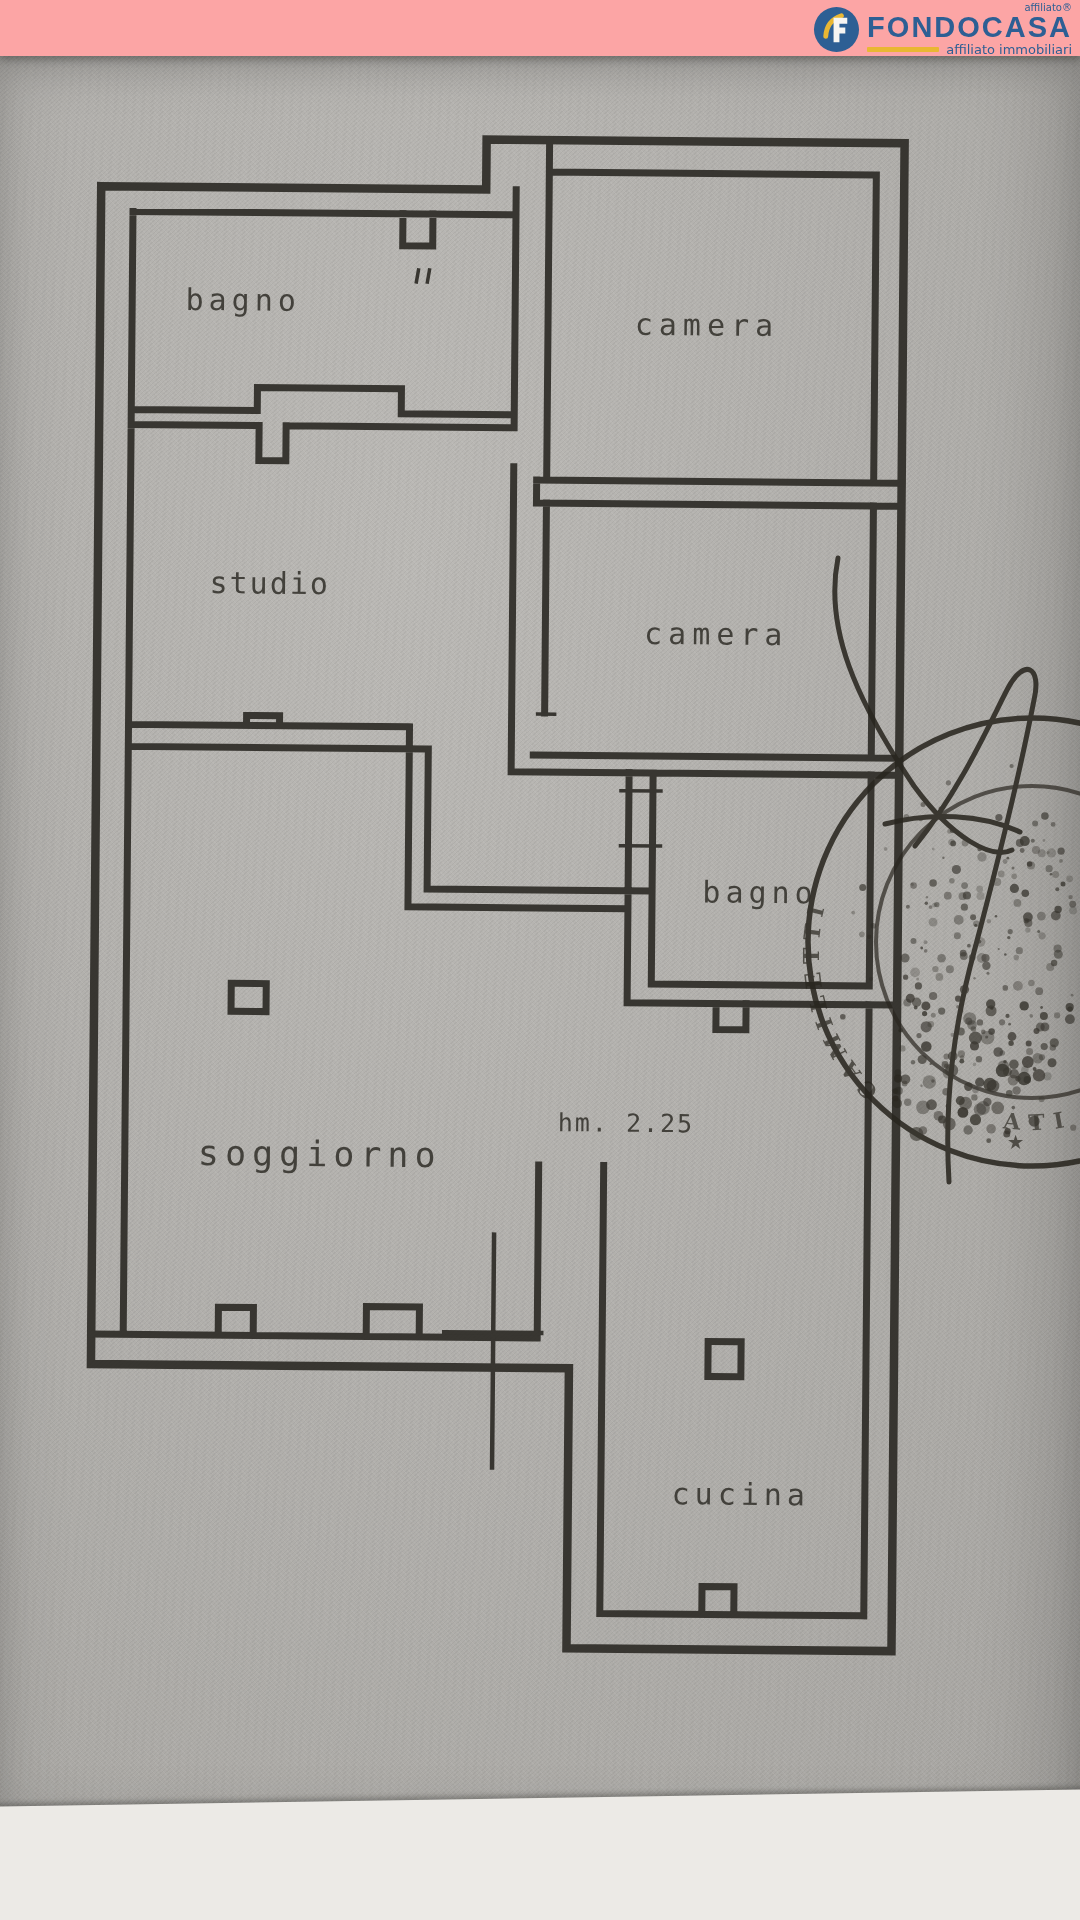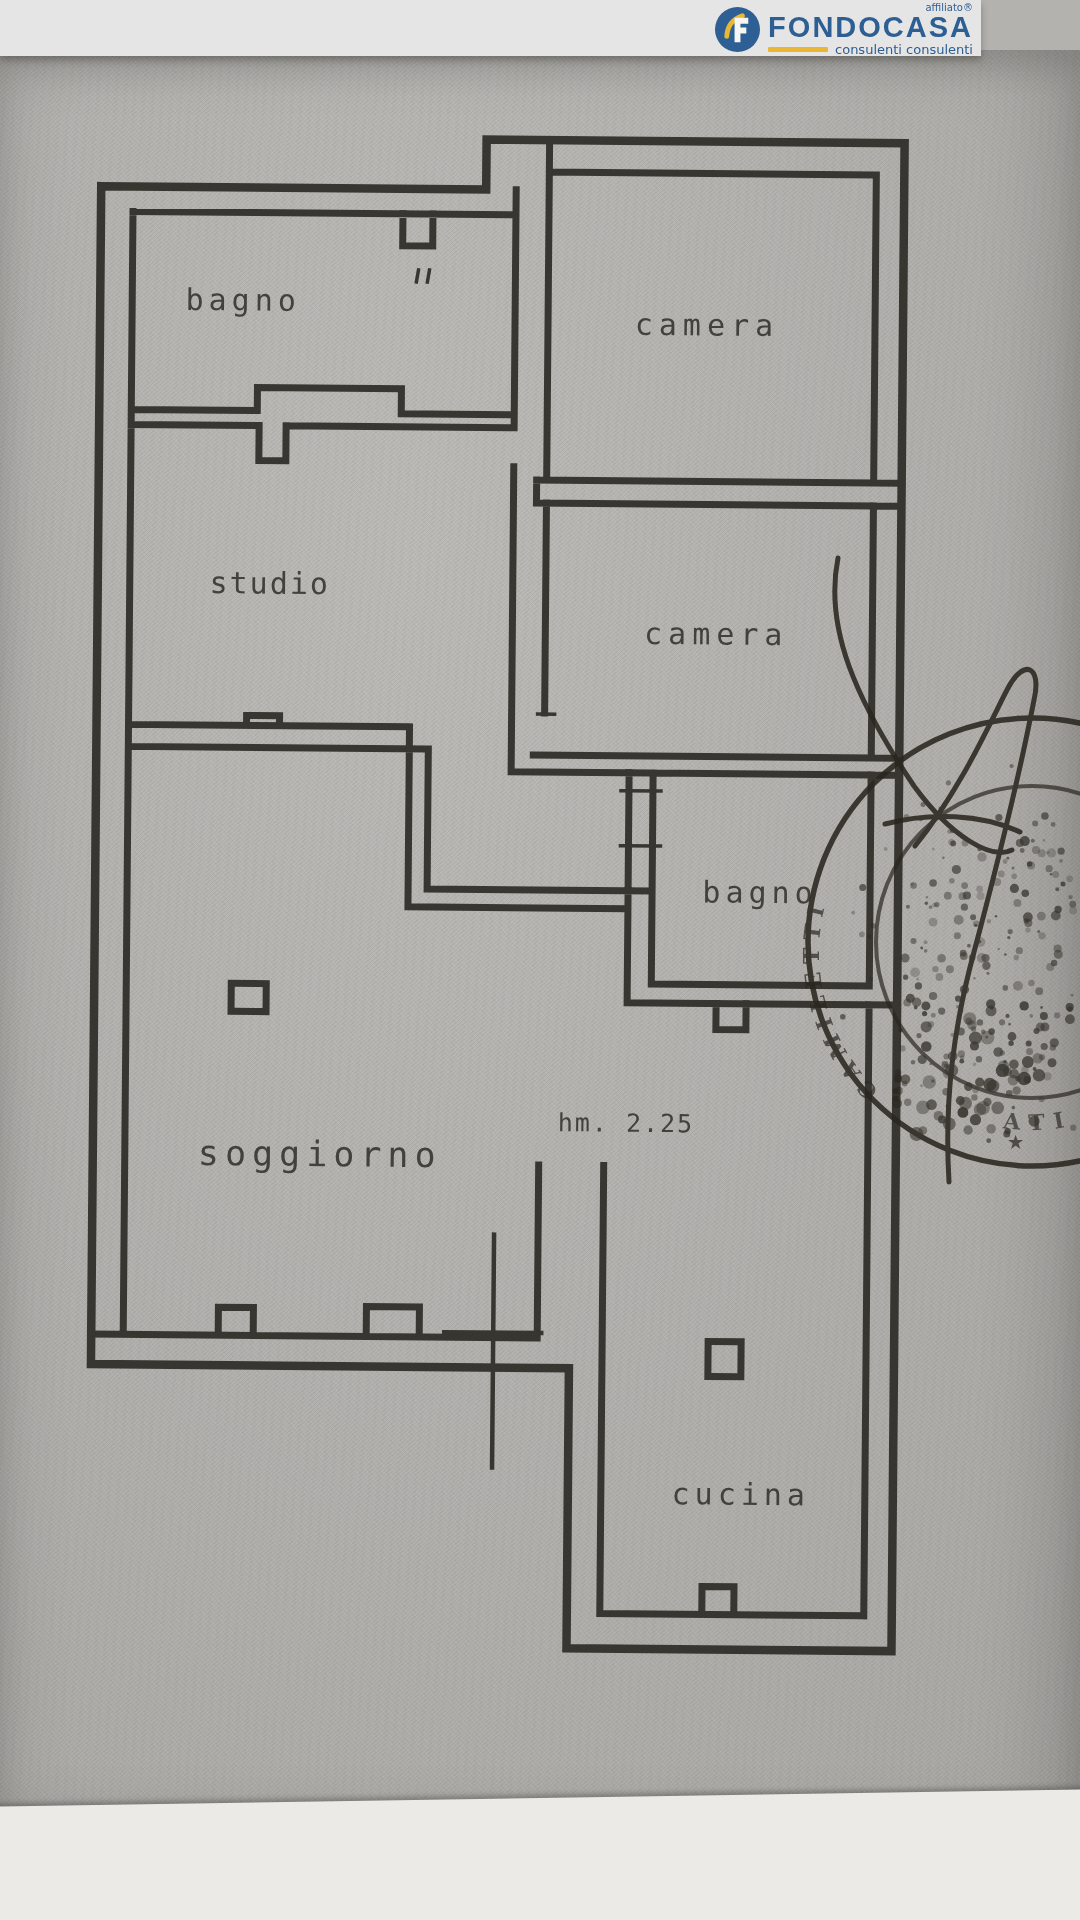--- a/index.html
+++ b/index.html
@@ -11,21 +11,21 @@
          background-image:
            repeating-linear-gradient(48deg, rgba(255,255,255,.05) 0 1px, rgba(0,0,0,0) 1px 4px),
            repeating-linear-gradient(-42deg, rgba(0,0,0,.045) 0 1px, rgba(0,0,0,0) 1px 3px),
            radial-gradient(ellipse at 38% 28%, rgba(255,255,255,.09), rgba(0,0,0,.07));
          box-shadow:inset -35px 0 70px rgba(0,0,0,.13), inset 0 18px 30px rgba(0,0,0,.10),
                     inset 25px 0 60px rgba(0,0,0,.05);}
   .plan-svg{position:absolute;left:0;top:0;width:1080px;height:1920px;}
   .room-label{font-family:"DejaVu Sans Mono","Liberation Mono",monospace;fill:#34322c;opacity:.88;}
   .stamp-text{font-family:"DejaVu Serif","Liberation Serif",serif;font-weight:bold;fill:#29261f;}
   
-  .header{position:absolute;left:0;top:0;width:981px;height:56px;background:#e5e5e5;
+  .header{position:absolute;left:0;top:0;width:1080px;height:56px;background:#fca5a5;
           box-shadow:0 4px 7px rgba(40,40,35,.35);z-index:5;}
   .logo{position:absolute;right:8px;top:3px;display:flex;align-items:center;gap:7px;}
   .badge{width:47px;height:47px;}
   .logo-text{display:flex;flex-direction:column;line-height:1;}
   .affiliato-row{display:flex;justify-content:flex-end;align-items:flex-start;
                  font-size:10px;color:#2d5f94;height:10px;}
   .brand-row{font-family:"Liberation Sans",sans-serif;font-weight:bold;font-size:29px;
              color:#2d5f94;letter-spacing:2px;}
   .reg{font-size:10px;vertical-align:top;}
   .bottom-row{display:flex;align-items:center;margin-top:1px;}
@@ -419,18 +419,18 @@
         <path d="M21,12 L35,12 L35,18 L27,18 L27,22 L33,22 L33,28 L27,28 L27,37 L21,37 Z" fill="#f6f5f2"></path>
       </svg>
       <div class="logo-text">
         <div class="affiliato-row">
           <span>affiliato</span>
             <span class="reg">®</span>
         </div>
         <div class="brand-row">FONDOCASA</div>
         <div class="bottom-row">
           <div class="underline"></div>
-          <div class="tagline">consulenti consulenti</div>
+          <div class="tagline">affiliato immobiliari</div>
         </div>
       </div>
     </div>
   </div>
 </div>
 
 </body></html>

